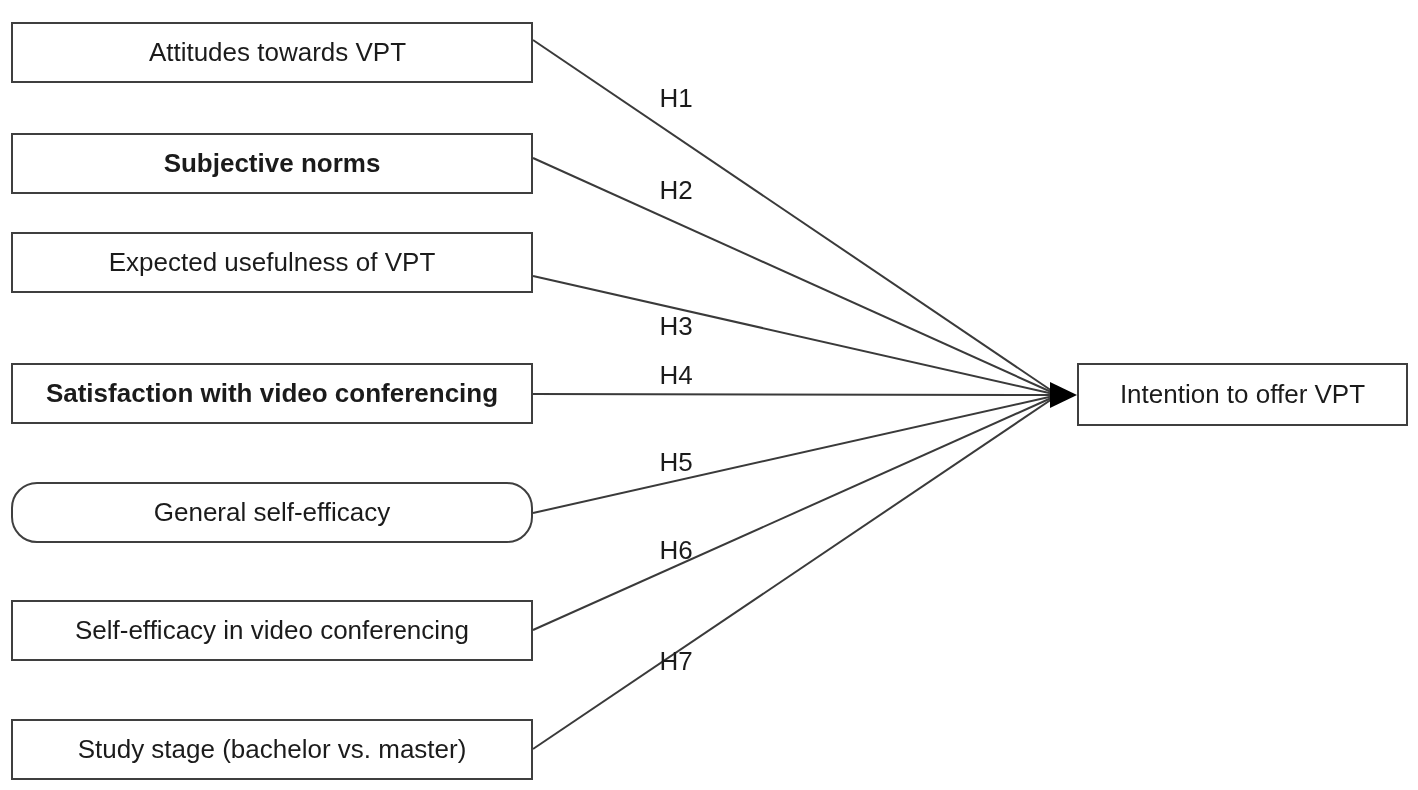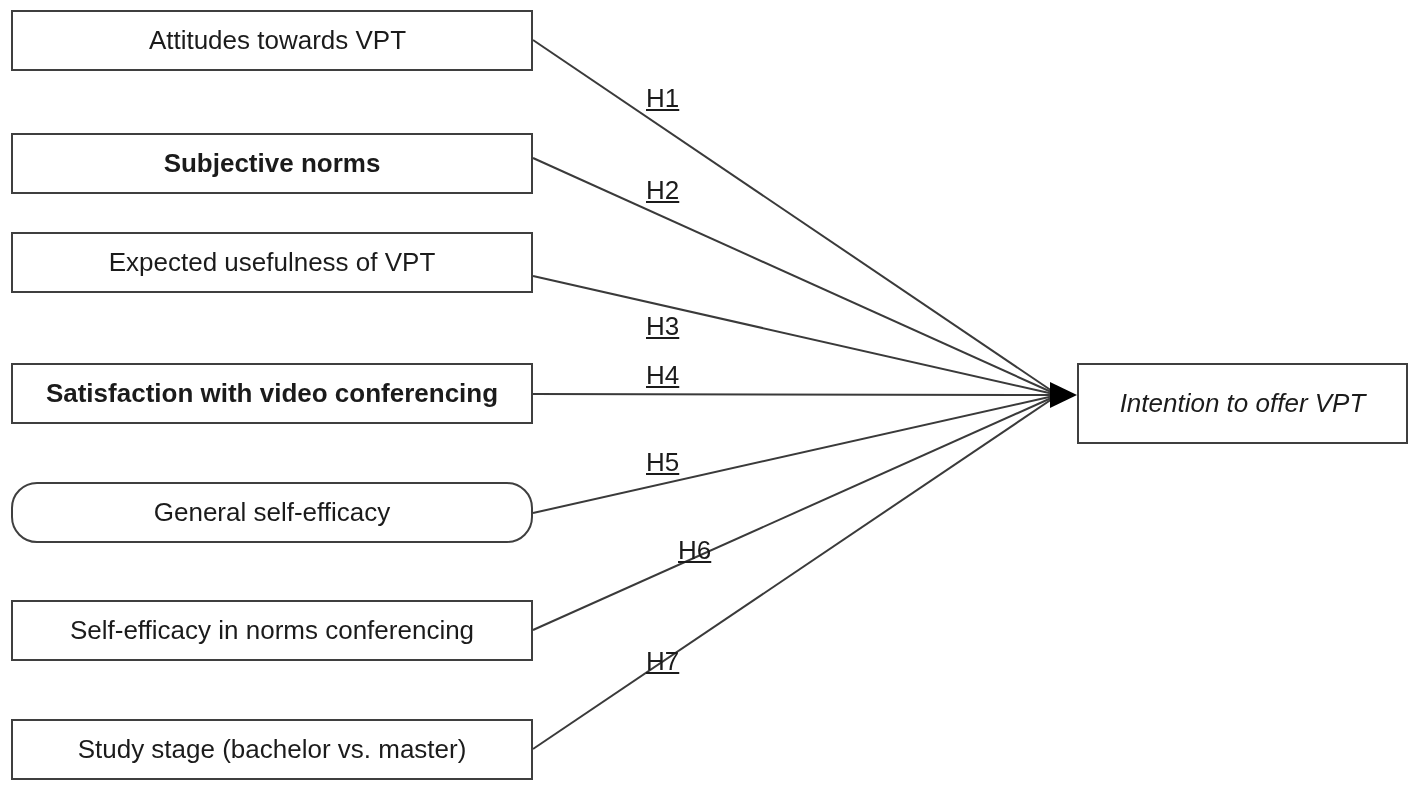--- a/index.html
+++ b/index.html
@@ -38,46 +38,44 @@
   }
   .predictor {
     left: 11px;
     width: 522px;
     height: 61px;
   }
   .outcome {
     left: 1077px;
     top: 363px;
     width: 331px;
-    height: 81px;
-    font-style: italic;
+    height: 63px;
   }
-  .p0 { top: 10px; padding-left: 11px; }
+  .p0 { top: 22px; padding-left: 11px; }
   .p1 { top: 133px; font-weight: bold; }
   .p2 { top: 232px; }
   .p3 { top: 363px; font-weight: bold; }
   .p4 { top: 482px; border-radius: 26px; }
   .p5 { top: 600px; }
   .p6 { top: 719px; justify-content: center; }
   .hyp {
     position: absolute;
     left: 646px;
     width: 60px;
     font-size: 26px;
     line-height: 30px;
-    text-align: left;
+    text-align: center;
     white-space: nowrap;
-    text-decoration: underline;
   }
   .h0 { top: 83px; }
   .h1 { top: 175px; }
   .h2 { top: 275px; margin-top: 36px; }
   .h3 { top: 360px; }
   .h4 { top: 447px; }
-  .h5 { top: 535px; margin-left: 32px; }
+  .h5 { top: 535px; }
   .h6 { top: 646px; }
 </style>
 </head>
 <body>
 
 <div class="canvas">
 
   <svg class="connectors" viewBox="0 0 1418 790" xmlns="http://www.w3.org/2000/svg">
     <line x1="533" y1="40" x2="1058" y2="395" stroke="#3a3a3a" stroke-width="2"></line>
     <line x1="533" y1="158" x2="1058" y2="395" stroke="#3a3a3a" stroke-width="2"></line>
@@ -98,21 +96,21 @@
   <div class="node predictor p2">
     <span>Expected usefulness of VPT</span>
   </div>
   <div class="node predictor p3">
     <span>Satisfaction with video conferencing</span>
   </div>
   <div class="node predictor p4">
     <span>General self-efficacy</span>
   </div>
   <div class="node predictor p5">
-    <span>Self-efficacy in norms conferencing</span>
+    <span>Self-efficacy in video conferencing</span>
   </div>
   <div class="node predictor p6">
     <span>Study stage (bachelor vs. master)</span>
   </div>
 
   <div class="hyp h0">H1</div>
   <div class="hyp h1">H2</div>
   <div class="hyp h2">H3</div>
   <div class="hyp h3">H4</div>
   <div class="hyp h4">H5</div>

